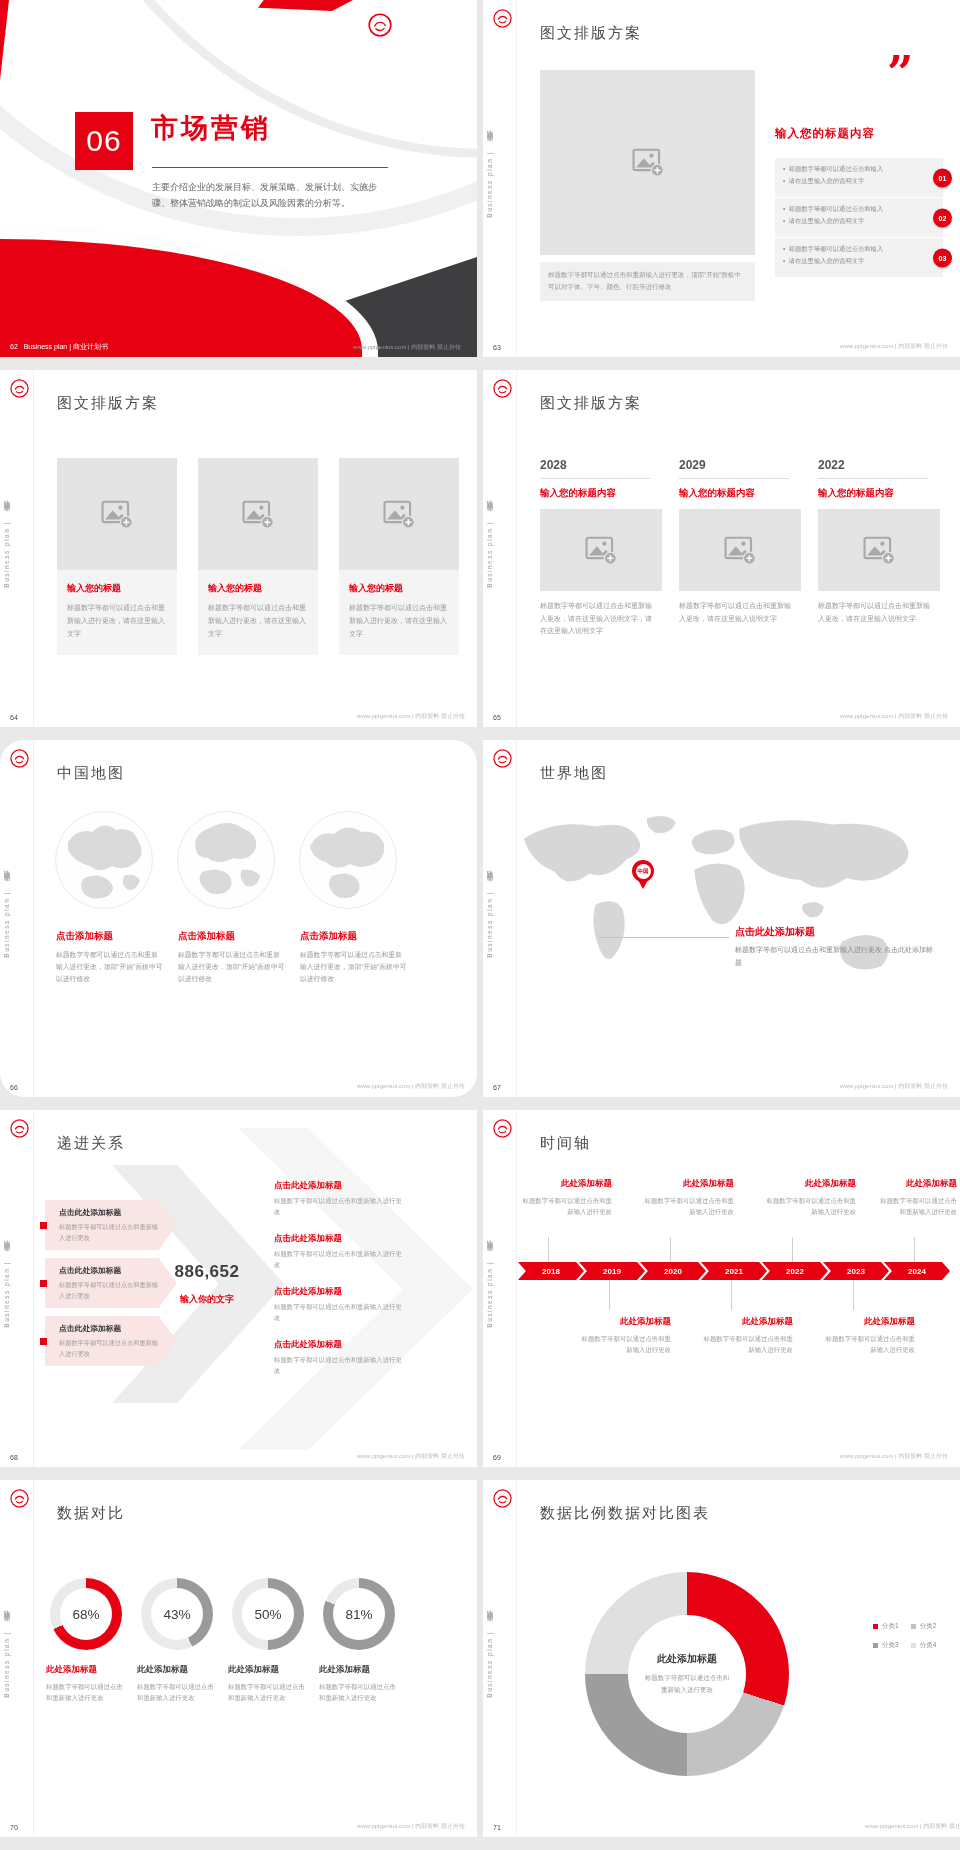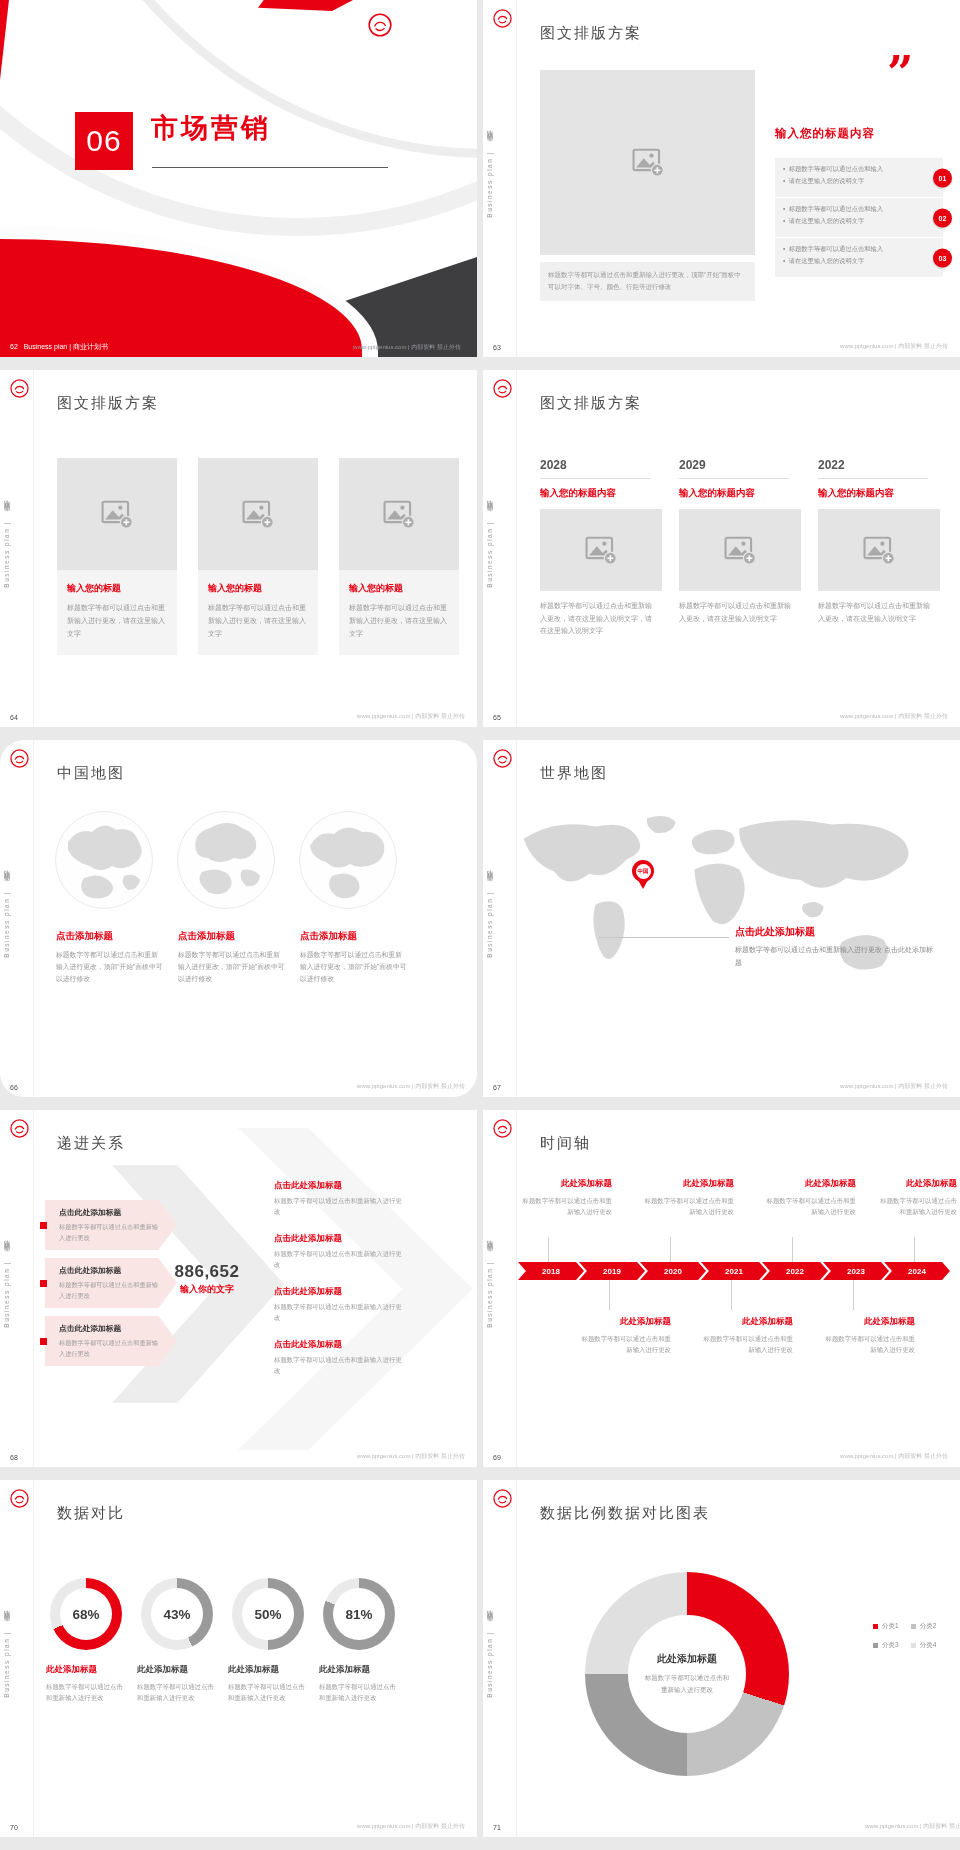--- a/index.html
+++ b/index.html
@@ -67,35 +67,35 @@
   .s67-b{position:absolute;left:252px;top:203px;width:198px;font-size:7px;color:#8a8a8a;line-height:1.9;}
   
   .chev1{position:absolute;left:112px;top:55px;width:172px;height:238px;background:#ededed;clip-path:polygon(0 0,38% 0,100% 50%,38% 100%,0 100%,62% 50%);}
   .chev2{position:absolute;left:238px;top:18px;width:235px;height:322px;background:#f6f6f6;clip-path:polygon(0 0,30% 0,100% 50%,30% 100%,0 100%,70% 50%);}
   .pbox{position:absolute;left:45px;width:132px;height:50px;background:#fae5e5;clip-path:polygon(0 0,86% 0,100% 50%,86% 100%,0 100%);padding:7px 18px 0 14px;box-sizing:border-box;z-index:2;}
   .pbox .ph-h{font-size:7.8px;font-weight:bold;color:#3a3a3a;margin-bottom:4px;}
   .pbox .ph-b{font-size:6.2px;color:#9a9a9a;line-height:1.7;}
   .pbul{position:absolute;left:40px;width:7px;height:7px;background:#e60012;z-index:3;}
   .s68-stat{position:absolute;left:148px;top:152px;width:118px;text-align:center;z-index:2;}
   .s68-num{font-size:17px;font-weight:bold;color:#3f3f3f;letter-spacing:.5px;}
-  .s68-lbl{margin-top:1px;font-size:9px;font-weight:bold;color:#e60012;}
+  .s68-lbl{margin-top:11px;font-size:9px;font-weight:bold;color:#e60012;}
   .ritem{position:absolute;left:274px;width:128px;z-index:2;}
   .ritem .ri-h{font-size:8.5px;font-weight:bold;color:#e60012;margin-bottom:4px;}
   .ritem .ri-b{font-size:6.4px;color:#9a9a9a;line-height:1.7;}
   
   .seg{position:absolute;top:152px;width:66px;height:18px;background:#e60012;clip-path:polygon(0 0,88% 0,100% 50%,88% 100%,0 100%,12% 50%);color:#fff;font-size:8px;font-weight:bold;display:flex;align-items:center;justify-content:center;}
   .titem{position:absolute;width:92px;}
   .titem .ti-h{font-size:8.5px;font-weight:bold;color:#e60012;margin-bottom:5px;}
   .titem .ti-b{font-size:6.4px;color:#9a9a9a;line-height:1.75;}
   .conn{position:absolute;width:1px;background:#cfcfcf;}
   
   .stat{position:absolute;top:98px;width:84px;}
   .ring{position:relative;width:72px;height:72px;border-radius:50%;margin:0 auto;}
   .ring::before{content:"";position:absolute;inset:10px;background:#fff;border-radius:50%;}
-  .ring-val{position:absolute;inset:0;display:flex;align-items:center;justify-content:center;font-size:13.5px;font-weight:bold;color:#3d3d3d;z-index:1;text-align:center;}
+  .ring-val{position:absolute;inset:0;display:flex;align-items:center;justify-content:center;font-size:13.5px;font-weight:normal;color:#3d3d3d;z-index:1;text-align:center;}
   .stat-h{margin:14px 0 5px 2px;font-size:8.5px;font-weight:bold;color:#444;}
   .stat-h.red{color:#e60012;}
   .stat-b{margin-left:2px;font-size:6.4px;color:#9a9a9a;line-height:1.75;width:80px;}
   
   .donut-big{position:absolute;left:102px;top:92px;width:204px;height:204px;border-radius:50%;}
   .donut-center{position:absolute;inset:43px;background:#fff;border-radius:50%;display:flex;flex-direction:column;align-items:center;justify-content:center;text-align:center;}
   .dc-h{font-size:10px;font-weight:bold;color:#3d3d3d;margin-bottom:6px;}
   .dc-b{font-size:6.5px;color:#9a9a9a;line-height:1.8;width:86px;}
   .legend{position:absolute;left:390px;top:142px;display:grid;grid-template-columns:auto auto;gap:10px 12px;}
   .leg-item{display:flex;align-items:center;font-size:6.5px;color:#8a8a8a;white-space:nowrap;}
@@ -113,20 +113,21 @@
     <div class="s62-corner-tr"></div>
     <span class="logo" style="left:368px;top:13px;width:24px;height:24px;">
       <svg viewBox="0 0 24 24">
           <circle cx="12" cy="12" r="10.8" fill="none" stroke="#e60012" stroke-width="1.6"></circle>
           <path d="M6.5 13.5c2-5.5 9-5.5 11-.5M7.5 15.5c3 3 7 2.5 9-.5" fill="none" stroke="#e60012" stroke-width="1.3"></path>
         </svg>
     </span>
     <div class="s62-num">06</div>
     <div class="s62-title">市场营销</div>
     <div class="s62-line"></div>
+    <div class="s62-body">主要介绍企业的发展目标、发展策略、发展计划、实施步骤、整体营销战略的制定以及风险因素的分析等。</div>
     <div class="s62-dark"></div>
     <div class="s62-white-curve"></div>
     <div class="s62-redwave"></div>
     <span class="s62-foot-brand"><span>62</span>&nbsp;&nbsp;&nbsp;<span>Business plan | 商业计划书</span></span>
     <span class="s62-foot-site">www.pptgenius.com | 内部资料 禁止外传</span>
   </section>
 
   <section class="slide" style="left:483px;top:0;">
     <span class="logo">
       <svg viewBox="0 0 24 24">

